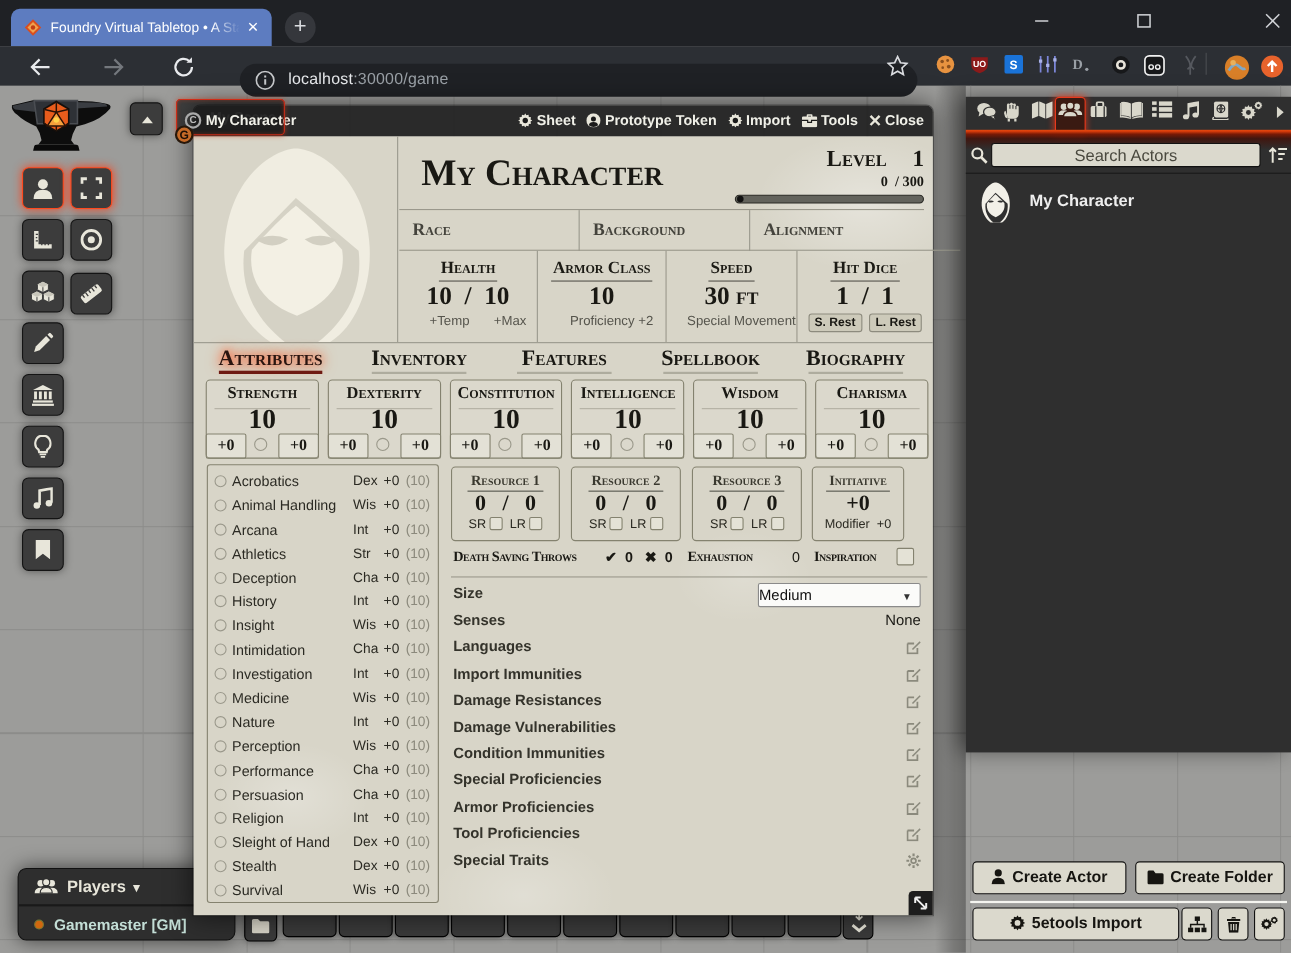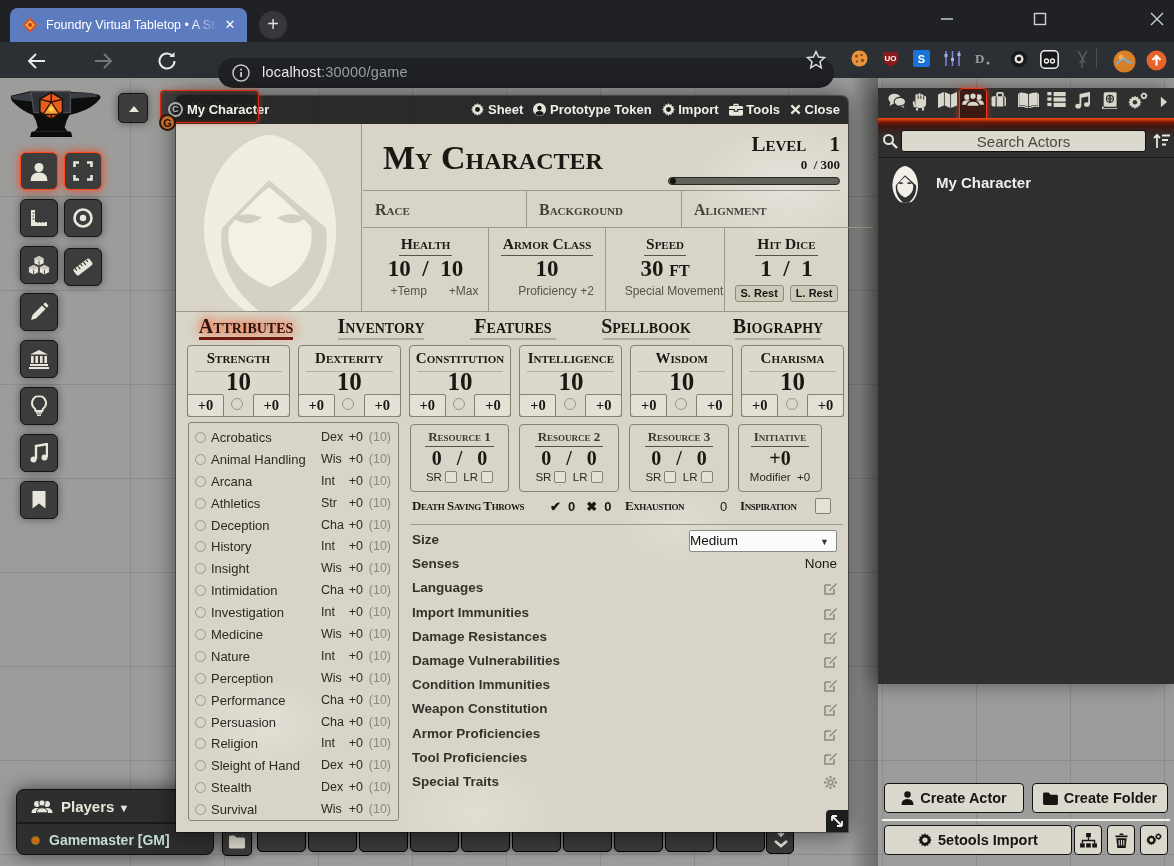--- a/index.html
+++ b/index.html
@@ -695,21 +695,21 @@
             </svg></span>
         </div>
         <div class="tr">
           <span class="lb">Condition Immunities</span>
           <span class="eic"><svg width="14" height="14" viewBox="0 0 14 14">
               <path d="M1 4 h6 M1 4 v9 h9 v-5" stroke="#8b8a7d" stroke-width="1.6" fill="none"></path>
               <path d="M5 9 L12 2 L13 3 L6 10 Z" fill="#8b8a7d"></path>
             </svg></span>
         </div>
         <div class="tr">
-          <span class="lb">Weapon Constitution</span>
+          <span class="lb">Special Proficiencies</span>
           <span class="eic"><svg width="14" height="14" viewBox="0 0 14 14">
               <path d="M1 4 h6 M1 4 v9 h9 v-5" stroke="#8b8a7d" stroke-width="1.6" fill="none"></path>
               <path d="M5 9 L12 2 L13 3 L6 10 Z" fill="#8b8a7d"></path>
             </svg></span>
         </div>
         <div class="tr">
           <span class="lb">Armor Proficiencies</span>
           <span class="eic"><svg width="14" height="14" viewBox="0 0 14 14">
               <path d="M1 4 h6 M1 4 v9 h9 v-5" stroke="#8b8a7d" stroke-width="1.6" fill="none"></path>
               <path d="M5 9 L12 2 L13 3 L6 10 Z" fill="#8b8a7d"></path>

